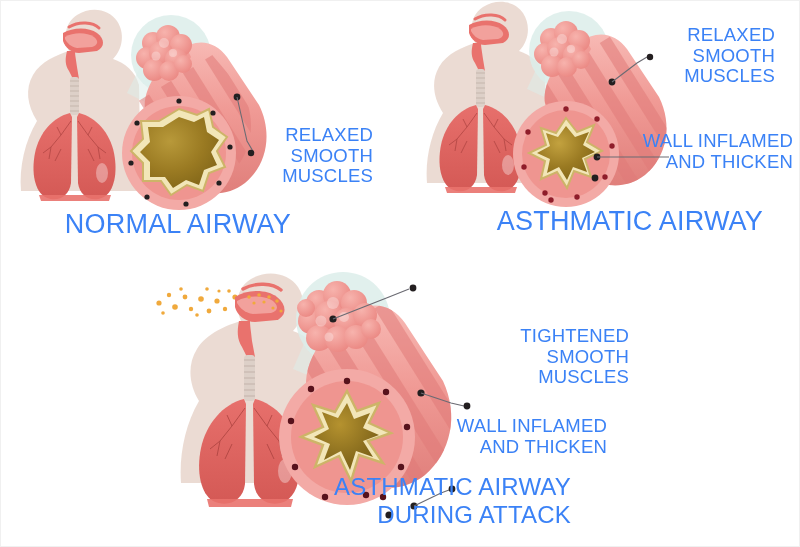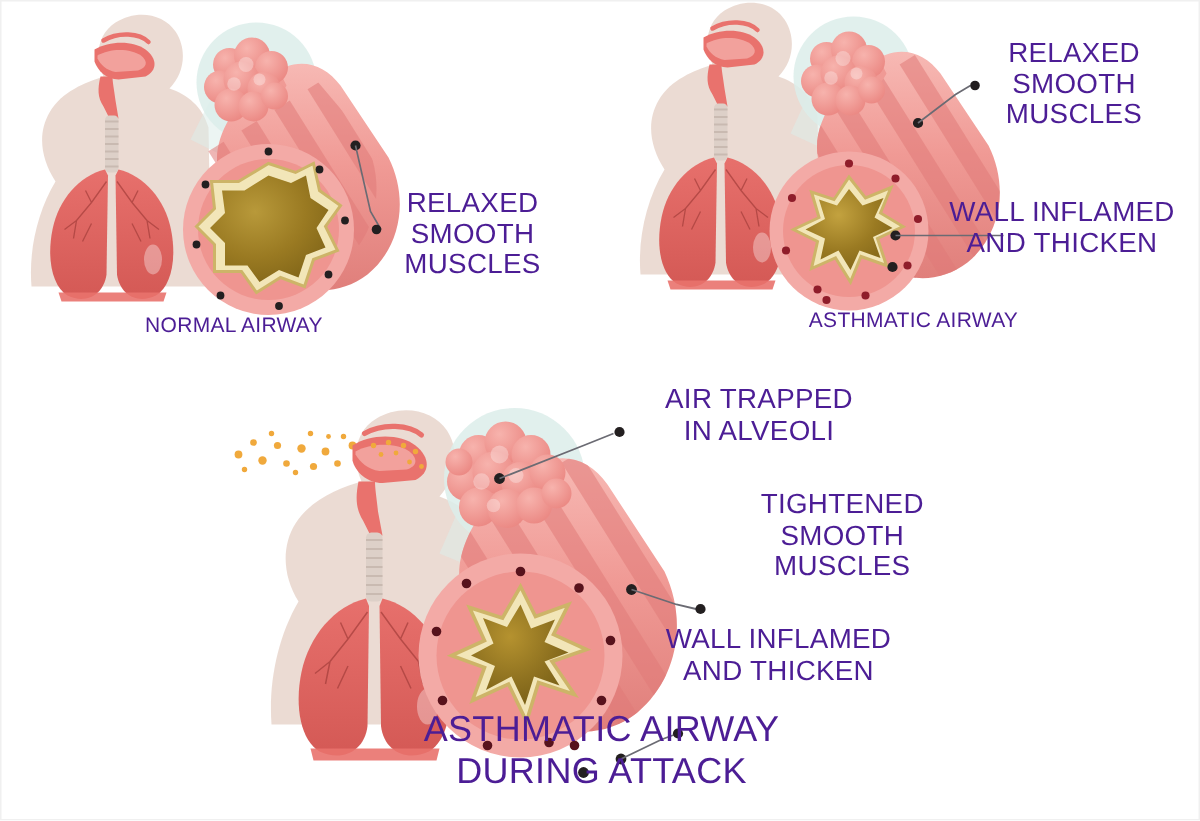--- a/index.html
+++ b/index.html
@@ -15,28 +15,28 @@
     position:relative;
     width:800px;height:547px;
     background:#ffffff;
     border:1px solid #f0f0f0;
     box-sizing:border-box;
   }
   .panel{position:absolute;}
   .fig{position:absolute;top:0;left:0;}
   .label{
     position:absolute;
-    color:#4c1d95;
-    text-align:center;
+    color:#3b82f6;
+    text-align:right;
     line-height:1.12;
     white-space:pre-line;
     letter-spacing:.2px;
   }
   .callout{font-size:18.5px;}
-  .caption{font-size:14px;}
+  .caption{font-size:27px;}
   .caption-big{font-size:24px;line-height:1.18;}
 </style>
 </head>
 <body>
 
 <div id="stage">
 
   <div class="panel" style="left:0px;top:0px;width:380px;height:245px;">
 
     <svg class="fig" width="380" height="245" viewBox="0 0 380 245">
@@ -476,22 +476,20 @@
       <polyline points="182,68 238,46 258,38" fill="none" stroke="#6b6b73" stroke-width="1.2"></polyline>
       <circle cx="262" cy="37" r="3.4" fill="#231f20"></circle>
 
       <polyline points="270,142 300,152 313,155" fill="none" stroke="#6b6b73" stroke-width="1.2"></polyline>
       <circle cx="316" cy="155" r="3.4" fill="#231f20"></circle>
 
       <polyline points="263,255 290,242 298,239" fill="none" stroke="#6b6b73" stroke-width="1.2"></polyline>
       <circle cx="301" cy="238" r="3.4" fill="#231f20"></circle>
     </svg>
 
-    <div class="label callout" style="left:270px;top:5px;width:170px;">AIR TRAPPED
-IN ALVEOLI</div>
 
     <div class="label callout" style="left:343px;top:75px;width:135px;">TIGHTENED
 SMOOTH
 MUSCLES</div>
 
     <div class="label callout" style="left:280px;top:165px;width:176px;">WALL INFLAMED
 AND THICKEN</div>
 
     <div class="label caption caption-big" style="left:80px;top:222px;width:340px;">ASTHMATIC AIRWAY
 DURING ATTACK</div>

